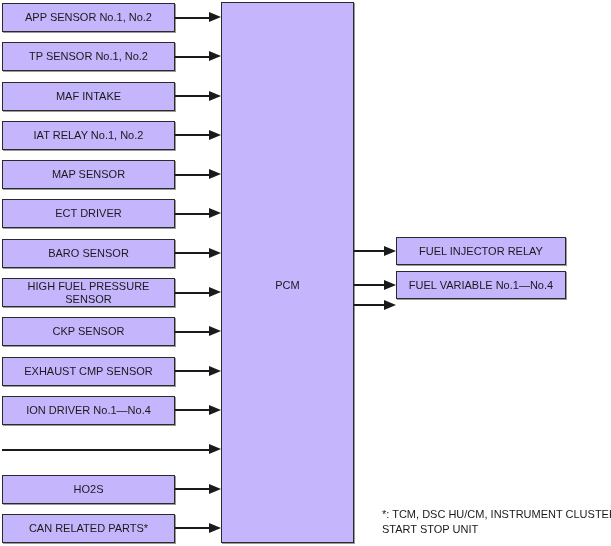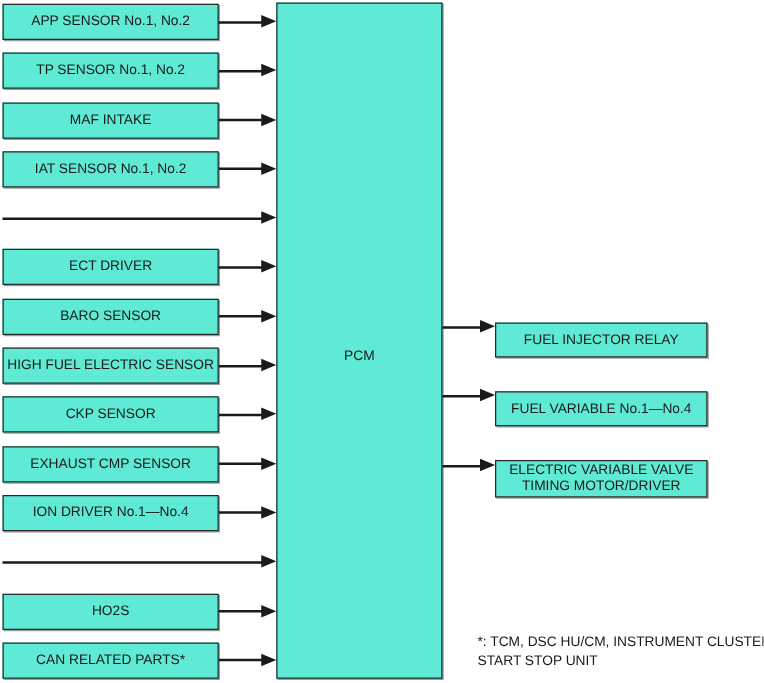--- a/index.html
+++ b/index.html
@@ -8,21 +8,21 @@
 
   .diagram {
     position: relative;
     width: 611px;
     height: 546px;
     background: #ffffff;
     overflow: hidden;
   }
 
   .box {
-    background: #5eead4;
+    background: #c4b5fd;
     border: 1.5px solid #2a2a2a;
     box-shadow: 1px 1px 0 #9a9a9a;
     display: flex;
     align-items: center;
     justify-content: center;
     text-align: center;
     font-size: 11px;
     line-height: 13px;
     color: #1a1a1a;
   }
@@ -83,21 +83,21 @@
     position: absolute;
     left: 354px;  
     top: 237px;
     width: 212px; 
     display: flex;
     flex-direction: column;
     gap: 6px;
   }
   .out-row { display: flex; }
   .out-row .arrow { flex: none; width: 42px; }
-  .out-box { flex: 1; min-height: 28px; padding: 1px 3px; margin-top: 21px; }
+  .out-box { flex: 1; min-height: 28px; padding: 1px 3px; }
 
   .footnote {
     position: absolute;
     left: 382px;
     top: 507px;
     width: 226px;
     font-size: 11px;
     line-height: 15px;
     white-space: nowrap;
   }
@@ -125,46 +125,49 @@
 
       <div class="in-row">
         <div class="box in-box">
           <span>MAF INTAKE</span>
         </div>
         <div class="arrow"></div>
       </div>
 
       <div class="in-row">
         <div class="box in-box">
-          <span>IAT SENSOR No.1, No.2</span>
-        </div>
-        <div class="arrow"></div>
-      </div>
-
-      <div class="in-row">
+          <span>IAT RELAY No.1, No.2</span>
+        </div>
+        <div class="arrow"></div>
+      </div>
+
+      <div class="in-row">
+        <div class="box in-box">
+          <span>MAP SENSOR</span>
+        </div>
         <div class="arrow"></div>
       </div>
 
       <div class="in-row">
         <div class="box in-box">
           <span>ECT DRIVER</span>
         </div>
         <div class="arrow"></div>
       </div>
 
       <div class="in-row">
         <div class="box in-box">
           <span>BARO SENSOR</span>
         </div>
         <div class="arrow"></div>
       </div>
 
       <div class="in-row">
         <div class="box in-box">
-          <span>HIGH FUEL ELECTRIC SENSOR</span>
+          <span>HIGH FUEL PRESSURE SENSOR</span>
         </div>
         <div class="arrow"></div>
       </div>
 
       <div class="in-row">
         <div class="box in-box">
           <span>CKP SENSOR</span>
         </div>
         <div class="arrow"></div>
       </div>
@@ -219,23 +222,20 @@
 
       <div class="out-row">
         <div class="arrow"></div>
         <div class="box out-box">
           <span>FUEL VARIABLE No.1—No.4</span>
         </div>
       </div>
 
       <div class="out-row">
         <div class="arrow"></div>
-        <div class="box out-box">
-          <span>ELECTRIC VARIABLE VALVE TIMING MOTOR/DRIVER</span>
-        </div>
       </div>
     </div>
 
   <div class="footnote">
     <div>*: TCM, DSC HU/CM, INSTRUMENT CLUSTER,</div>
     <div>START STOP UNIT</div>
   </div>
 
 </div>
 

